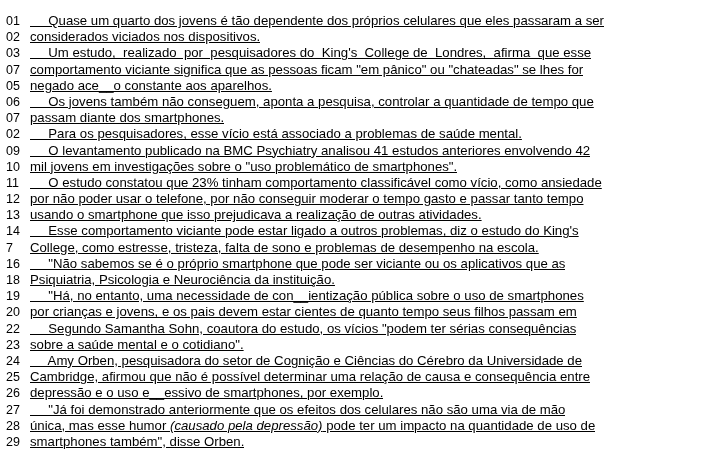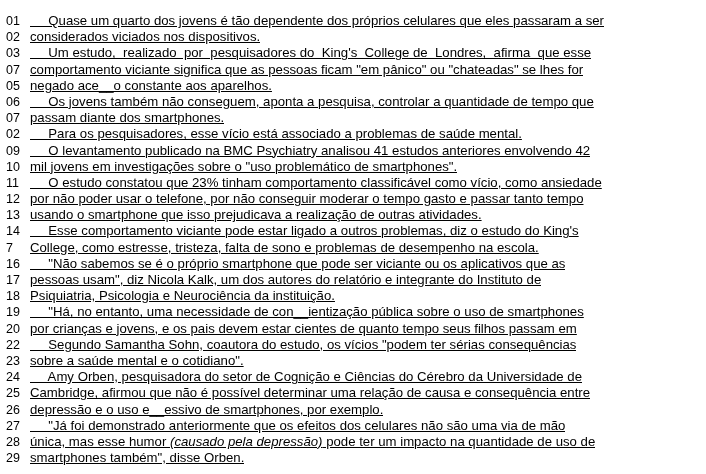--- a/index.html
+++ b/index.html
@@ -116,24 +116,20 @@
     </div>
     <div class="line">
       <span class="lineno">7</span>
       <span class="text">College, como estresse, tristeza, falta de sono e problemas de desempenho na escola.</span>
     </div>
     <div class="line">
       <span class="lineno">16</span>
       <span class="text">     "Não sabemos se é o próprio smartphone que pode ser viciante ou os aplicativos que as</span>
     </div>
     <div class="line">
-      <span class="lineno">17</span>
-      <span class="text">pessoas usam", diz Nicola Kalk, um dos autores do relatório e integrante do Instituto de</span>
-    </div>
-    <div class="line">
       <span class="lineno">18</span>
       <span class="text">Psiquiatria, Psicologia e Neurociência da instituição.</span>
     </div>
     <div class="line">
       <span class="lineno">19</span>
       <span class="text">     "Há, no entanto, uma necessidade de con__ientização pública sobre o uso de smartphones</span>
     </div>
     <div class="line">
       <span class="lineno">20</span>
       <span class="text">por crianças e jovens, e os pais devem estar cientes de quanto tempo seus filhos passam em</span>

